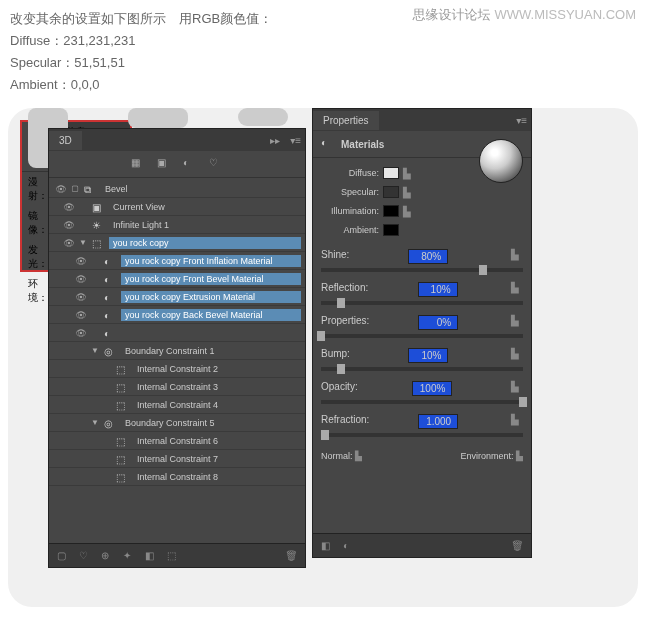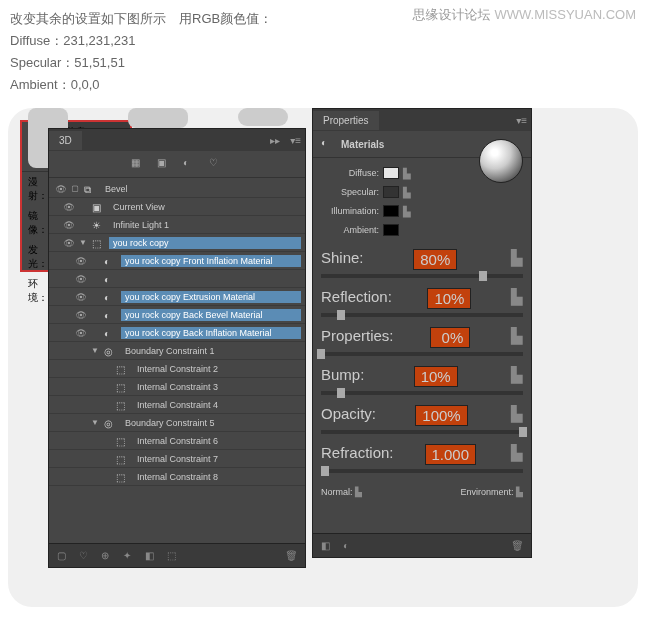--- a/index.html
+++ b/index.html
@@ -40,22 +40,22 @@
 .prop-header { display: flex; align-items: center; padding: 6px 8px; gap: 6px; border-bottom: 1px solid #333; }
 .prop-header .ic { width: 14px; height: 14px; }
 .prop-body { padding: 6px 8px; }
 .prop-row { display: flex; align-items: center; height: 18px; margin-bottom: 1px; }
 .prop-label { width: 62px; text-align: right; font-size: 9px; color: #ccc; padding-right: 4px; }
 .swatch { width: 16px; height: 12px; border: 1px solid #222; margin-right: 4px; }
 .folder-ic { width: 12px; height: 10px; color: #888; }
 .preview-ball { position: absolute; right: 8px; top: 30px; width: 44px; height: 44px; background: radial-gradient(circle at 35% 30%, #fff 8%, #ccc 40%, #555 80%, #222 100%); border-radius: 50%; border: 1px solid #222; }
 
 .slider-row { margin-top: 8px; }
-.slider-head { display: flex; justify-content: space-between; font-size: 15px; padding: 2px 0; }
-.slider-val { background: #c2410c; padding: 1px 6px; border: 1px solid #222; min-width: 40px; text-align: right; }
+.slider-head { display: flex; justify-content: space-between; font-size: 10px; padding: 2px 0; }
+.slider-val { background: #1d4ed8; padding: 1px 6px; border: 1px solid #222; min-width: 40px; text-align: right; }
 .slider-track { height: 4px; background: #333; position: relative; margin-top: 2px; }
 .slider-thumb { position: absolute; top: -3px; width: 8px; height: 10px; background: #aaa; transform: translateX(-50%); }
 
 .env-row { display: flex; justify-content: space-between; margin-top: 14px; font-size: 9px; align-items: center; }
 
 .cn-tabbar { display: flex; background: #3a3a3a; height: 20px; }
 .cn-tab { padding: 3px 8px; font-size: 10px; }
 .cn-tab.active { background: #464646; }
 .cn-head { display: flex; align-items: center; gap: 6px; padding: 4px 6px; border-bottom: 1px solid #333; }
 .cn-row { display: flex; align-items: center; padding: 3px 6px; gap: 4px; font-size: 10px; }
@@ -121,38 +121,38 @@
       <div class="tree-row indent2">
           <span class="eye">👁</span>
           <span class="togg"></span>
           <span class="row-icon">◐</span>
           <span class="row-label-bg">you rock copy Front Inflation Material</span>
         </div>
       <div class="tree-row indent2">
           <span class="eye">👁</span>
           <span class="togg"></span>
           <span class="row-icon">◐</span>
+          <span class="row-label-bg">you rock copy Front Bevel Material</span>
         </div>
       <div class="tree-row indent2">
           <span class="eye">👁</span>
           <span class="togg"></span>
           <span class="row-icon">◐</span>
           <span class="row-label-bg">you rock copy Extrusion Material</span>
         </div>
       <div class="tree-row indent2">
           <span class="eye">👁</span>
           <span class="togg"></span>
           <span class="row-icon">◐</span>
           <span class="row-label-bg">you rock copy Back Bevel Material</span>
         </div>
       <div class="tree-row indent2">
           <span class="eye">👁</span>
           <span class="togg"></span>
           <span class="row-icon">◐</span>
-          <span class="row-label-bg">you rock copy Back Inflation Material</span>
         </div>
       <div class="tree-row indent2">
           <span class="eye"></span>
           <span class="togg">▼</span>
           <span class="row-icon">◎</span>
           <span class="row-label">Boundary Constraint 1</span>
         </div>
       <div class="tree-row indent3">
           <span class="eye"></span>
           <span class="togg"></span>

